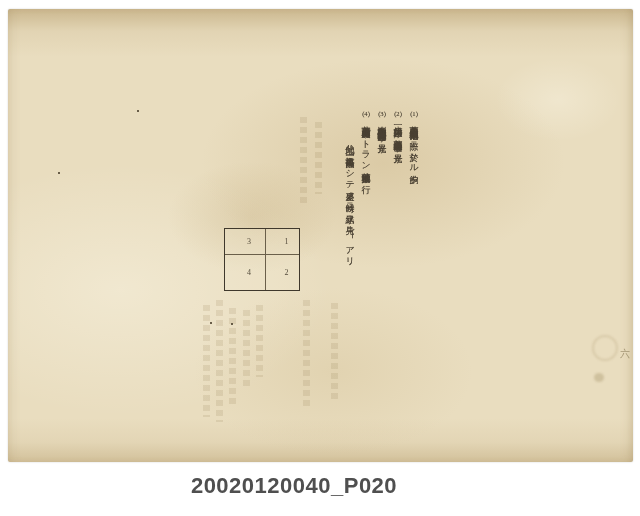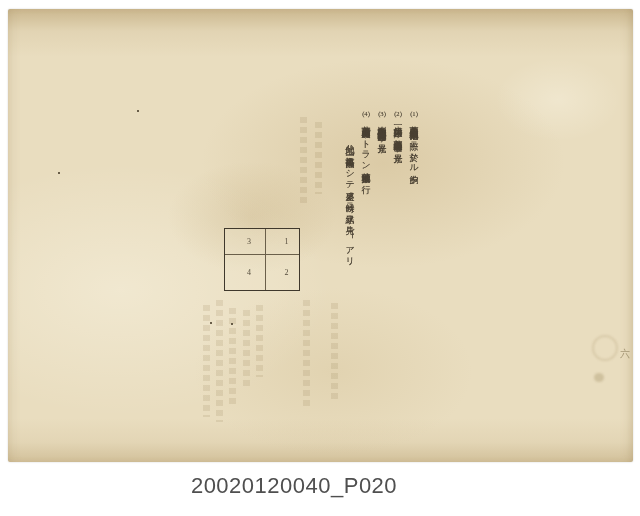--- a/index.html
+++ b/index.html
@@ -113,20 +113,21 @@
   }
   
   .caption{
     position:absolute;
     left:0;top:473px;width:588px;
     text-align:center;
     font-family:"Liberation Sans","DejaVu Sans",sans-serif;
     font-size:22px;
     letter-spacing:0.5px;
     color:#4f4f4f;
+    font-weight:bold;
   }
 </style>
 </head>
 <body>
 
 <div class="stage">
 
   <div class="paper">
 
     <div class="ghost" style="left:195px;top:296px;height:112px;"></div>

